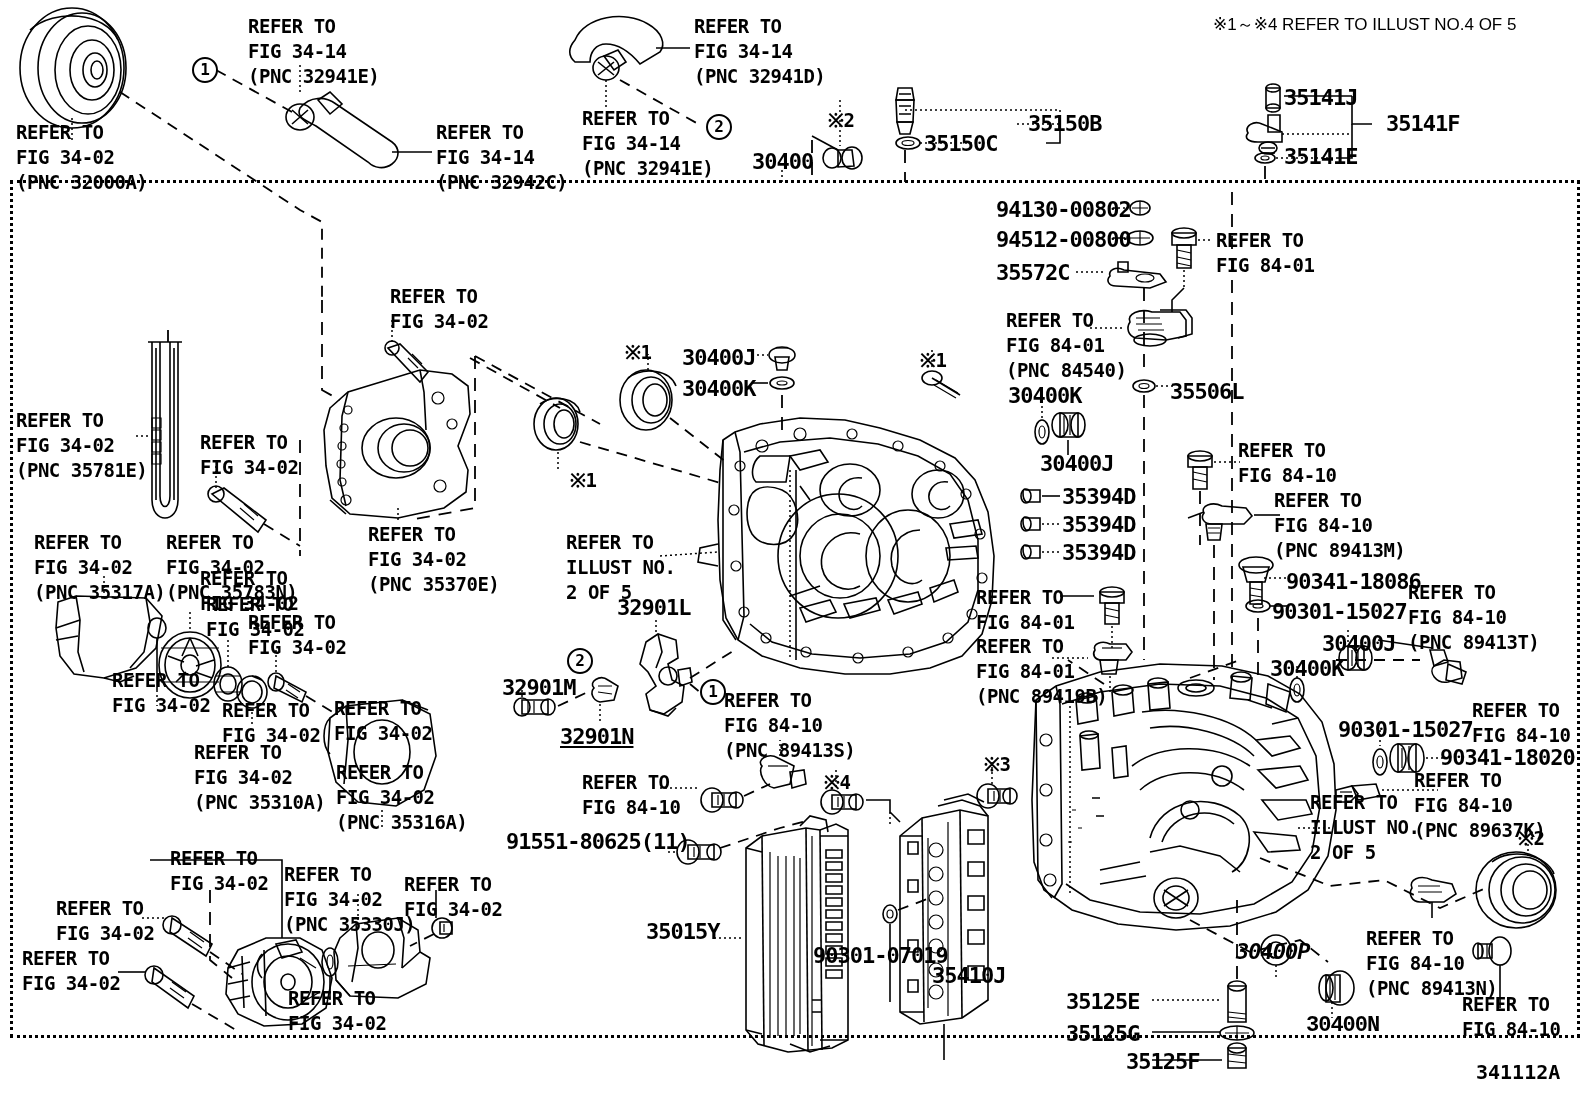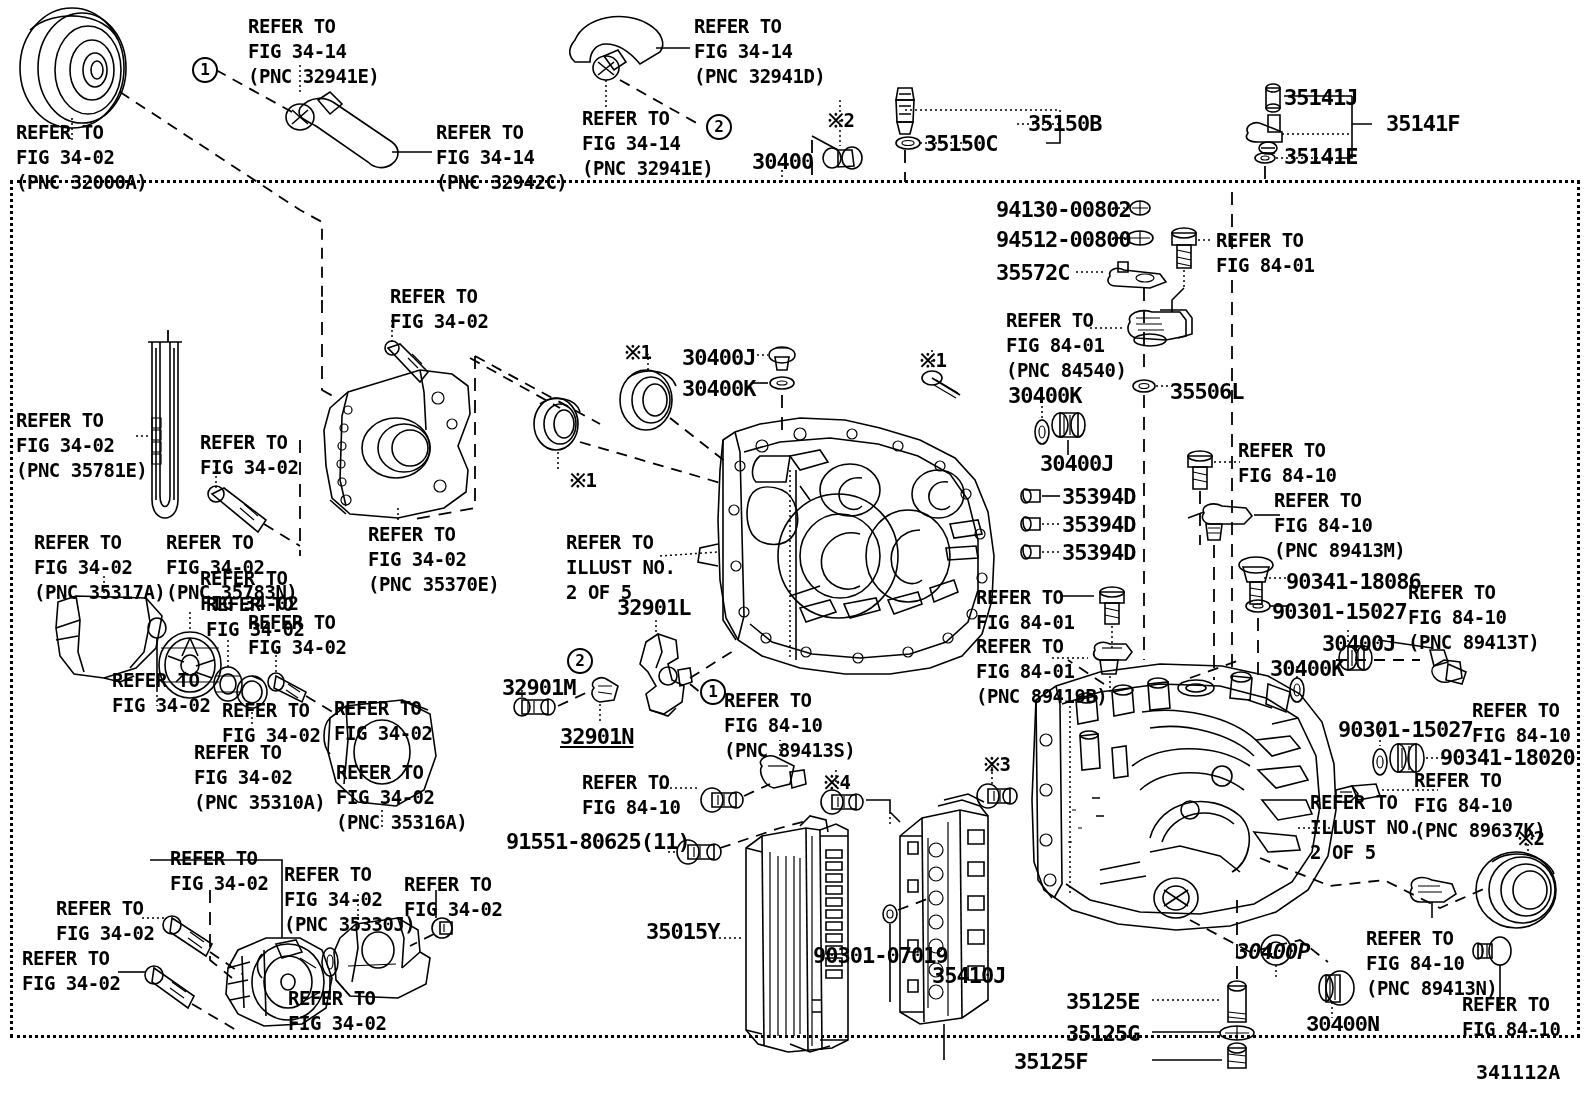--- a/index.html
+++ b/index.html
@@ -794,20 +794,21 @@
       <path class="ln-thin" d="M1072 810 L1076 810 M1078 828 L1082 828 M1068 842 L1072 842"></path>
       <path class="ln" d="M1092 798 L1100 798 M1096 816 L1104 816"></path>
       <path class="ln-dot" d="M1070 706 L1070 896"></path>
     </g>
     <path class="ln-dot" d="M1298 828 L1330 828"></path>
     <path class="ln-dash" d="M1190 678 L1240 660"></path>
     <path class="ln-dash" d="M1104 684 L1068 660"></path>
 
   </svg>
 
+  <div class="lbl note" style="left:1213px;top:12px;">※1～※4 REFER TO ILLUST NO.4 OF 5</div>
 
   <div class="lbl" style="left:16px;top:120px;">REFER TO
 FIG 34-02
 (PNC 32000A)</div>
   <div class="lbl" style="left:248px;top:14px;">REFER TO
 FIG 34-14
 (PNC 32941E)</div>
   <div class="lbl" style="left:436px;top:120px;">REFER TO
 FIG 34-14
 (PNC 32942C)</div>
@@ -871,21 +872,21 @@
   <div class="lbl" style="left:1518px;top:826px;">※2</div>
   <div class="lbl" style="left:1366px;top:926px;">REFER TO
 FIG 84-10
 (PNC 89413N)</div>
   <div class="lbl" style="left:1462px;top:992px;">REFER TO
 FIG 84-10</div>
   <div class="lbl big" style="left:1306px;top:1012px;font-family:Liberation Mono, monospace;">30400N</div>
   <div class="lbl big" style="left:1236px;top:938px;font-style:italic;">30400P</div>
   <div class="lbl big" style="left:1066px;top:988px;">35125E</div>
   <div class="lbl big" style="left:1066px;top:1020px;">35125G</div>
-  <div class="lbl big" style="left:1014px;top:1048px;">35125F</div>
+  <div class="lbl big" style="left:1126px;top:1048px;">35125F</div>
 
   <div class="lbl" style="left:390px;top:284px;">REFER TO
 FIG 34-02</div>
   <div class="lbl" style="left:368px;top:522px;">REFER TO
 FIG 34-02
 (PNC 35370E)</div>
   <div class="lbl" style="left:625px;top:340px;">※1</div>
   <div class="lbl" style="left:570px;top:468px;">※1</div>
   <div class="lbl" style="left:920px;top:348px;">※1</div>
   <div class="lbl big" style="left:682px;top:344px;">30400J</div>

